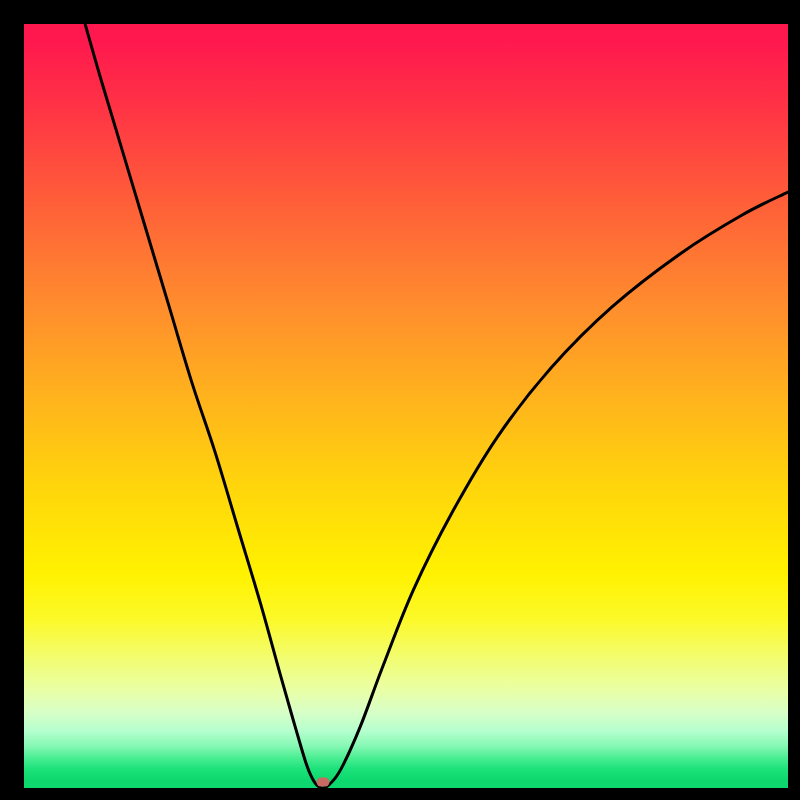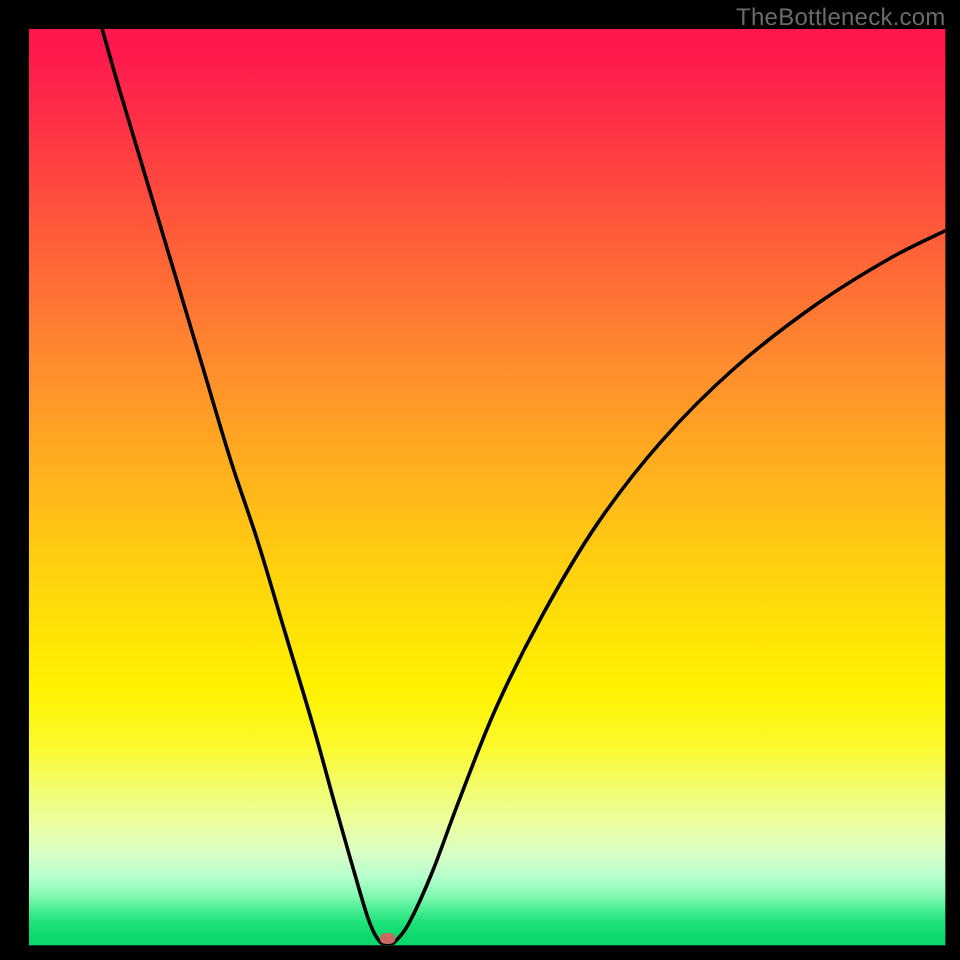--- a/index.html
+++ b/index.html
@@ -78,21 +78,20 @@
     border-radius: 4.5px;
     background: #c96a62;
     z-index: 11;
     transform: translate(-50%, -50%);
   }
 </style>
 </head>
 <body>
 
 <div class="frame">
-  <div class="watermark">TheBottleneck.com</div>
 
   <div class="plot-area">
     <div class="gradient"></div>
 
     <svg class="curve" viewBox="0 0 764 764" preserveAspectRatio="none">
       <path id="curve-path" fill="none" stroke="#000000" stroke-width="3" stroke-linejoin="round" stroke-linecap="round" d="M 61.12 0.00 C 63.87 9.63, 69.52 30.10, 76.40 53.48 C 83.28 76.86, 91.07 102.38, 99.32 129.88 C 107.57 157.38, 113.99 178.78, 122.24 206.28 C 130.49 233.78, 136.91 255.18, 145.16 282.68 C 153.41 310.18, 159.83 332.95, 168.08 359.08 C 176.33 385.21, 182.75 401.71, 191.00 427.84 C 199.25 453.97, 205.67 476.74, 213.92 504.24 C 222.17 531.74, 229.28 554.51, 236.84 580.64 C 244.40 606.77, 249.75 627.40, 255.94 649.40 C 262.13 671.40, 266.41 686.38, 271.22 702.88 C 276.03 719.38, 279.24 731.18, 282.68 741.08 C 286.12 750.98, 287.57 753.76, 290.32 757.89 C 293.07 762.01, 295.21 763.59, 297.96 764.00 C 300.71 764.41, 302.16 763.62, 305.60 760.18 C 309.04 756.74, 311.56 755.21, 317.06 744.90 C 322.56 734.59, 328.60 721.45, 336.16 702.88 C 343.72 684.31, 349.45 666.51, 359.08 641.76 C 368.71 617.01, 377.26 592.86, 389.64 565.36 C 402.02 537.86, 412.71 516.46, 427.84 488.96 C 442.97 461.46, 455.80 438.69, 473.68 412.56 C 491.56 386.43, 506.53 367.18, 527.16 343.80 C 547.79 320.42, 564.90 303.31, 588.28 282.68 C 611.66 262.05, 633.66 245.70, 657.04 229.20 C 680.42 212.70, 698.91 202.00, 718.16 191.00 C 737.41 180.00, 755.75 172.21, 764.00 168.08"></path>
     </svg>
 
     <div id="marker" class="marker" style="left: 299.488px; top: 757.888px; background: rgb(201, 106, 98);"></div>
   </div>

